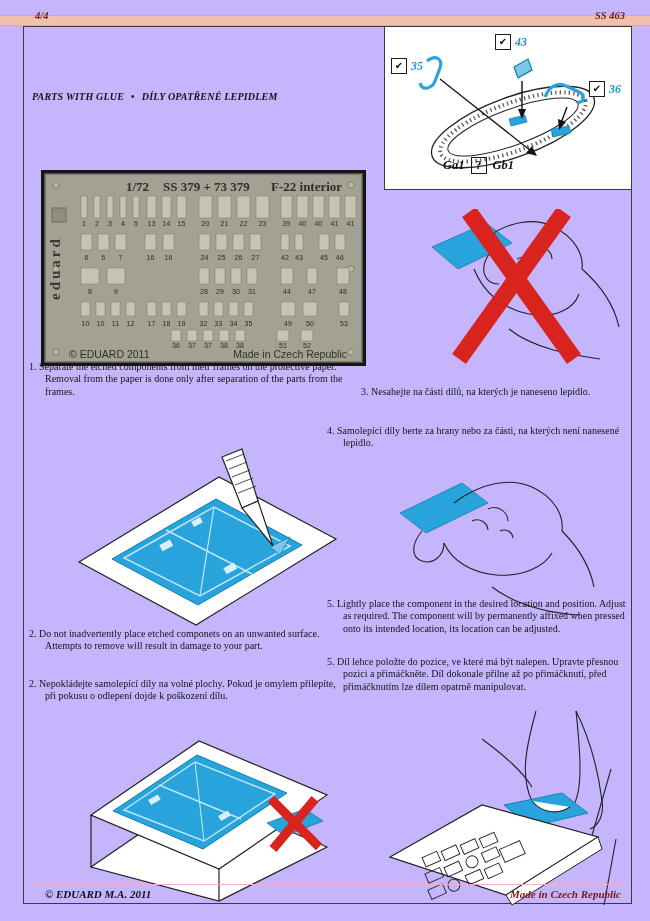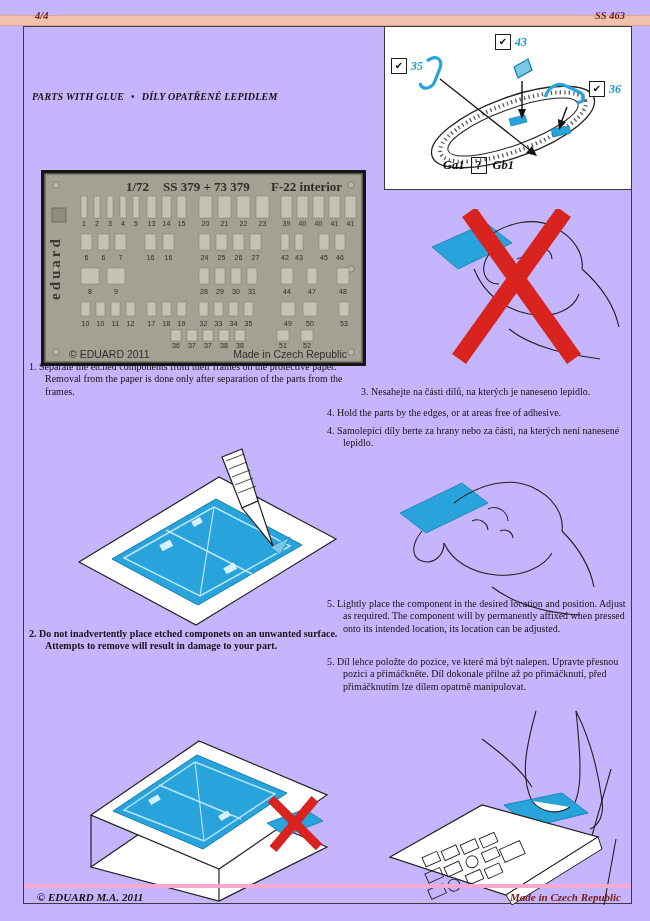--- a/index.html
+++ b/index.html
@@ -35,21 +35,21 @@
 
   
   .step{position:absolute;font-size:10px;line-height:1.24;}
   .step .t{display:block;padding-left:16px;text-indent:-16px;}
   .col-l{left:5px;width:320px;}
   .col-r{left:303px;width:303px;}
 
   .illu{position:absolute;}
 
   
-  .footer{position:absolute;left:0;right:0;top:857px;height:18px;border-top:4px solid #f9a8d4;
+  .footer{position:absolute;left:8px;right:0;top:857px;height:18px;border-top:1px solid #f9a8d4;
           display:flex;align-items:center;justify-content:space-between;padding:0 10px 0 13px;}
   .footer .c{font-size:11px;font-weight:bold;font-style:italic;color:#111;}
   .footer .m{font-size:11px;font-weight:bold;font-style:italic;color:#7a170e;}
 </style>
 </head>
 <body>
 
 <div class="page">
 
   <div class="band"></div>
@@ -268,23 +268,20 @@
     </div>
 
     <div class="step col-l" style="top:334px;">
       <span class="t"><span>1.</span> <span>Separate the etched components from their frames on the protective paper. Removal from the paper is done only after separation of the parts from the frames.</span></span>
     </div>
 
     <div class="step col-r" style="top:359px;padding-left:34px;">
       <span class="t"><span>3.</span> <span>Nesahejte na části dílů, na kterých je naneseno lepidlo.</span></span>
     </div>
 
-    <div class="step col-r" style="top:380px;">
-      <span class="t"><span>4.</span> <span>Hold the parts by the edges, or at areas free of adhesive.</span></span>
-    </div>
     <div class="step col-r" style="top:398px;">
       <span class="t"><span>4.</span> <span>Samolepící díly berte za hrany nebo za části, na kterých není nanesené lepidlo.</span></span>
     </div>
 
     <div class="illu" style="left:50px;top:420px;">
       <svg width="270" height="185" viewBox="0 0 270 185">
         <polygon points="5,115 145,30 262,92 122,178" fill="#fff" stroke="#222" stroke-width="1.2"></polygon>
         <g>
           <polygon points="38,112 142,52 228,98 124,158" fill="#29a3dc" stroke="#0f7fae" stroke-width="1"></polygon>
           <polygon points="50,111 140,60 216,99 126,149" fill="none" stroke="#bfe6f6" stroke-width="1.5"></polygon>
@@ -318,22 +315,25 @@
           <path d="M30,66 C20,78 18,92 30,96 C42,100 52,90 52,78"></path>
           <path d="M52,78 C60,96 80,108 104,110 C130,112 152,102 160,88"></path>
           <path d="M96,44 a14,14 0 0 1 20,12"></path>
           <path d="M80,56 a11,11 0 0 1 16,9"></path>
           <path d="M108,66 a9,9 0 0 1 13,7"></path>
           <path d="M100,122 C124,140 158,148 188,150"></path>
         </g>
       </svg>
     </div>
 
-    <div class="step col-l" style="top:601px;font-weight:bold;">
+    <div class="step col-l" style="top:601px;">
       <span class="t"><span>2.</span> <span>Do not inadvertently place  etched componets on an unwanted  surface. Attempts  to remove will result in damage to your part.</span></span>
+    </div>
+    <div class="step col-l" style="top:651px;">
+      <span class="t"><span>2.</span> <span>Nepokládejte  samolepící díly na volné plochy. Pokud je  omylem přilepíte, při pokusu o odlepení dojde k poškození  dílu.</span></span>
     </div>
 
     <div class="step col-r" style="top:571px;">
       <span class="t"><span>5.</span> <span>Lightly place the component in the desired location and position. Adjust as required. The component will by permanently affixed when pressed onto its intended location, its location can be adjusted.</span></span>
     </div>
     <div class="step col-r" style="top:629px;">
       <span class="t"><span>5.</span> <span>Díl lehce položte do pozice, ve které má být nalepen. Upravte přesnou pozici a přimáčkněte. Díl dokonale přilne až po přimáčknutí, před přimáčknutím lze dílem opatrně manipulovat.</span></span>
     </div>
 
     <div class="illu" style="left:55px;top:698px;">

